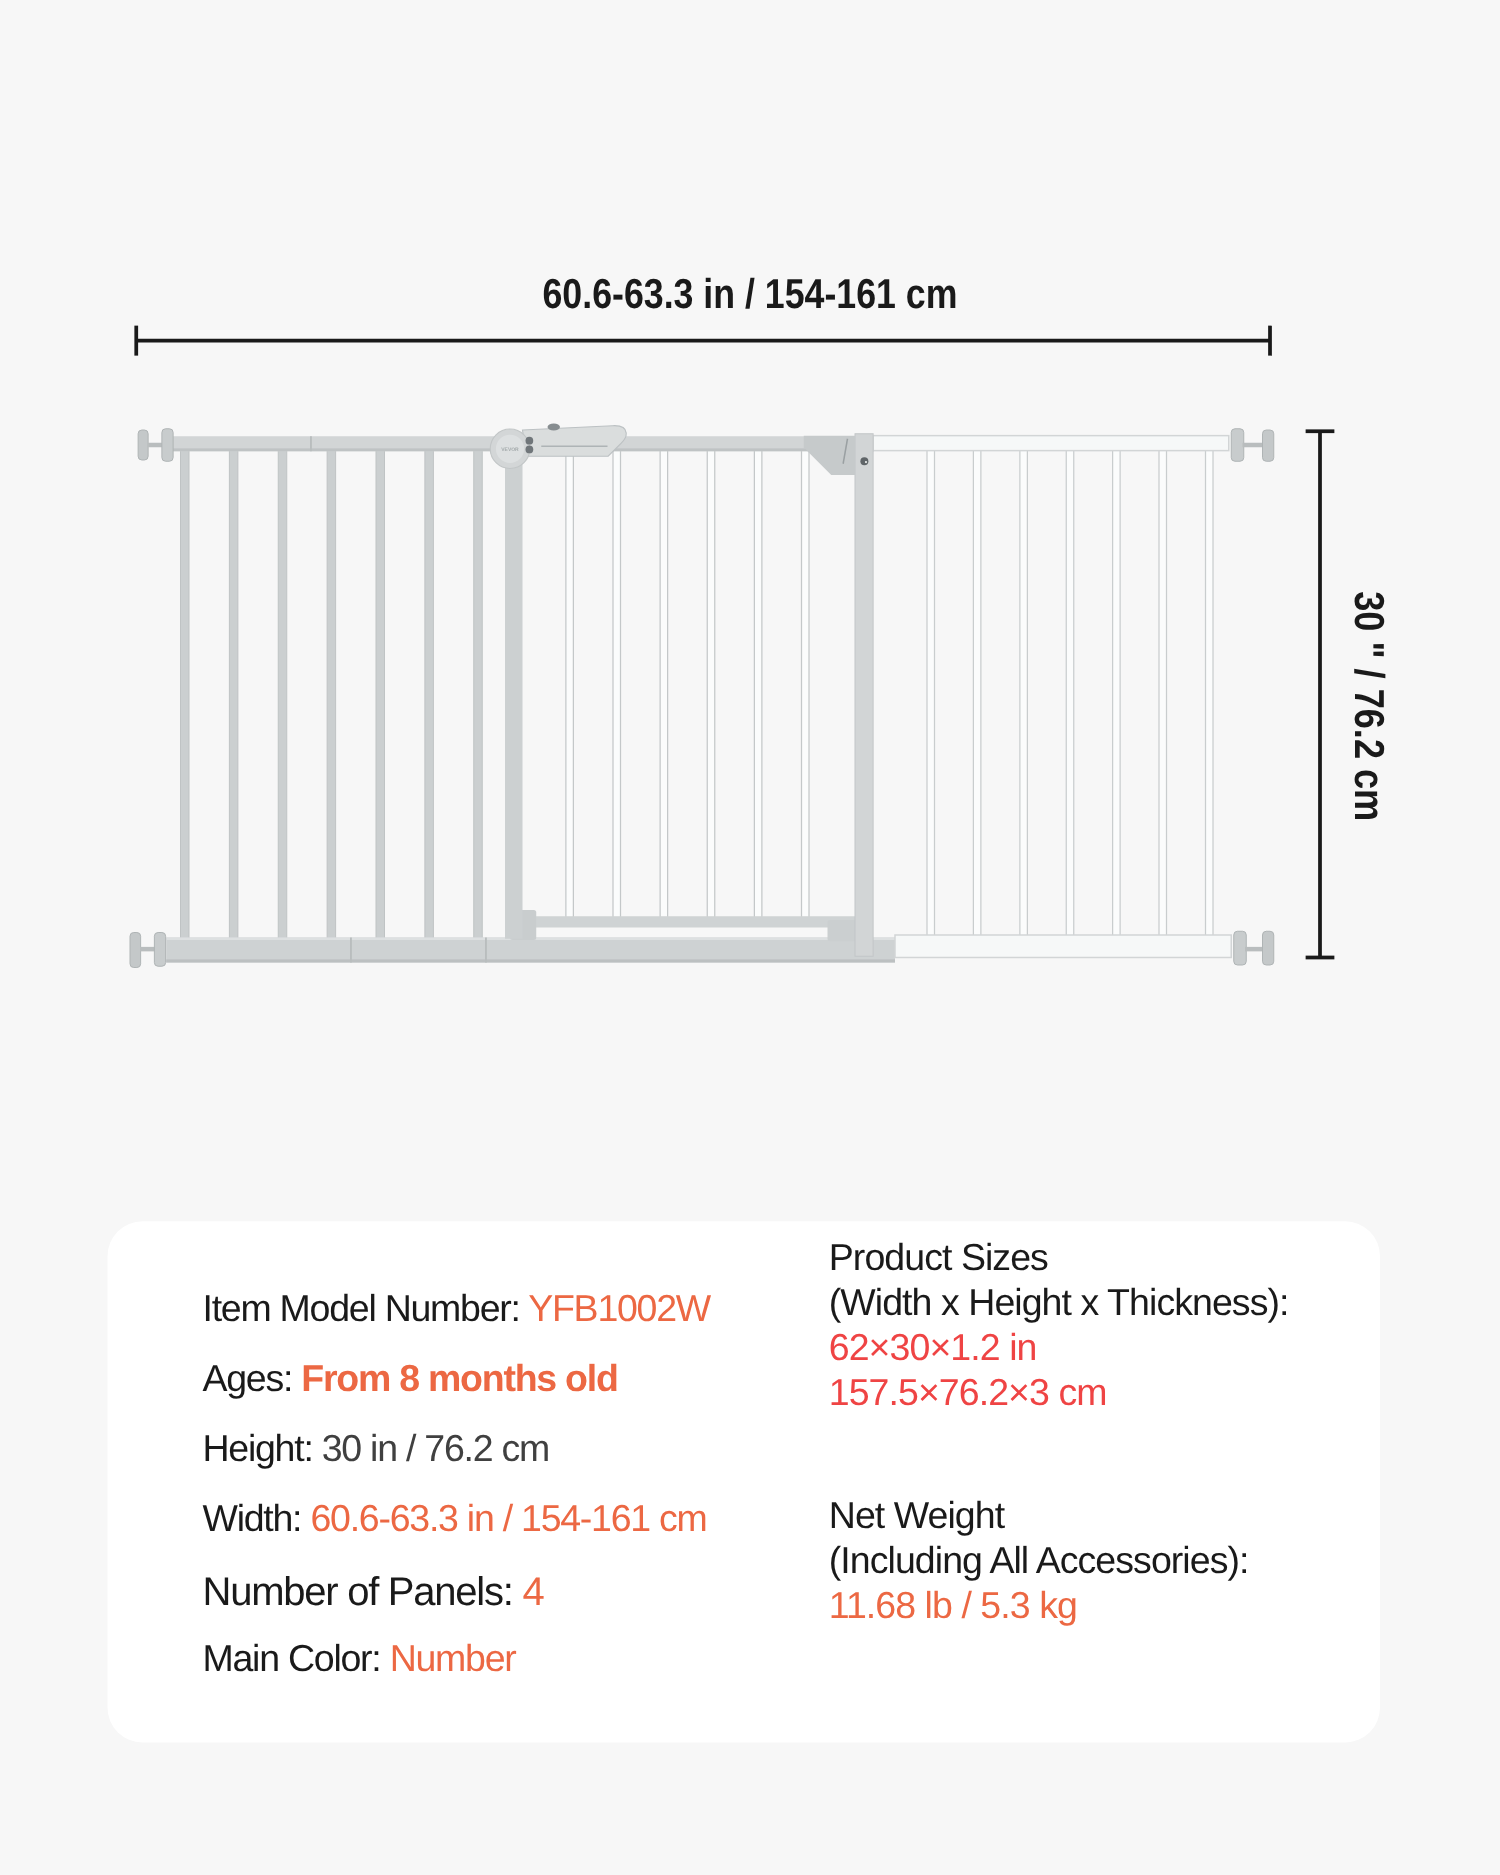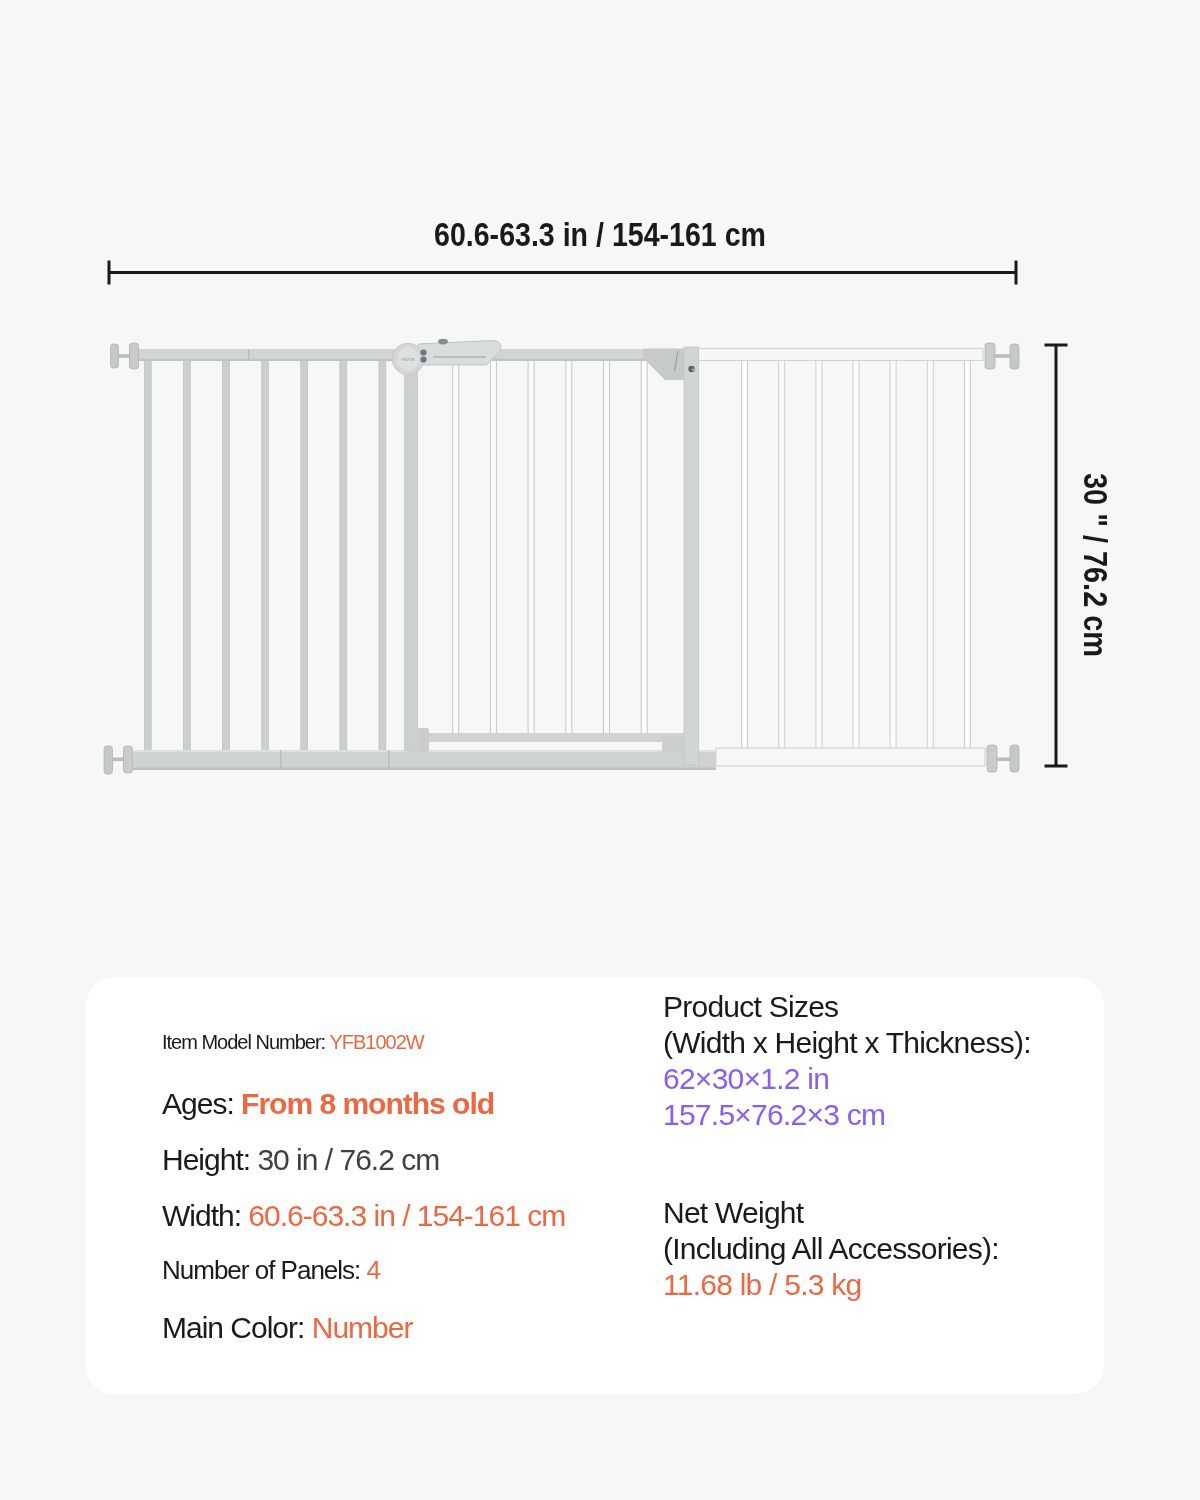--- a/index.html
+++ b/index.html
@@ -149,27 +149,27 @@
 
   <g>
     <rect x="987" y="745" width="10" height="27" rx="3" fill="#c8cccd" stroke="#afb4b5" stroke-width="0.8"></rect>
     <rect x="996" y="757.5" width="15" height="3.6" fill="#b9bdbe"></rect>
     <rect x="1010" y="745" width="9" height="27" rx="3" fill="#c4c8c9" stroke="#afb4b5" stroke-width="0.8"></rect>
   </g>
 </svg>
 
 <div class="abs" style="left:86px;top:977px;width:1018px;height:417px;background:#ffffff;border-radius:28px;"></div>
 
-<div class="abs" style="left:162px;top:1031px;font-size:20px;color:#1a1a1a;letter-spacing:-1px;white-space:nowrap;text-align:right;">Item Model Number: <span style="color:#ec6843;">YFB1002W</span></div>
+<div class="abs" style="left:162px;top:1031px;font-size:30px;color:#1a1a1a;letter-spacing:-1px;white-space:nowrap;text-align:right;">Item Model Number: <span style="color:#ec6843;">YFB1002W</span></div>
 
 <div class="abs" style="left:162px;top:1087px;font-size:30px;color:#1a1a1a;letter-spacing:-1px;white-space:nowrap;">Ages: <span style="color:#ec6843;font-weight:bold;">From 8 months old</span></div>
 
 <div class="abs" style="left:162px;top:1143px;font-size:30px;color:#1a1a1a;letter-spacing:-1px;white-space:nowrap;">Height: <span style="color:#404040;margin-top:20px;">30 in / 76.2 cm</span></div>
 
 <div class="abs" style="left:162px;top:1199px;font-size:30px;color:#1a1a1a;letter-spacing:-1px;white-space:nowrap;">Width: <span style="color:#ec6843;">60.6-63.3 in / 154-161 cm</span></div>
 
-<div class="abs" style="left:162px;top:1255px;font-size:26px;color:#1a1a1a;letter-spacing:-1px;white-space:nowrap;">Number of Panels: <span style="color:#ec6843;">4</span></div>
+<div class="abs" style="left:162px;top:1255px;font-size:32px;color:#1a1a1a;letter-spacing:-1px;white-space:nowrap;">Number of Panels: <span style="color:#ec6843;">4</span></div>
 
 <div class="abs" style="left:162px;top:1311px;font-size:30px;color:#1a1a1a;letter-spacing:-1px;white-space:nowrap;">Main Color: <span style="color:#ec6843;">Number</span></div>
 
-<div class="abs" style="left:663px;top:989px;font-size:30px;color:#1a1a1a;letter-spacing:-0.75px;line-height:36px;white-space:nowrap;">Product Sizes<br>(Width x Height x Thickness):<br><span style="color:#8b5cf6;">62×30×1.2 in<br>157.5×76.2×3 cm</span></div>
+<div class="abs" style="left:663px;top:989px;font-size:30px;color:#1a1a1a;letter-spacing:-0.75px;line-height:36px;white-space:nowrap;">Product Sizes<br>(Width x Height x Thickness):<br><span style="color:#ef4444;">62×30×1.2 in<br>157.5×76.2×3 cm</span></div>
 
 <div class="abs" style="left:663px;top:1195px;font-size:30px;color:#1a1a1a;letter-spacing:-0.75px;line-height:36px;white-space:nowrap;">Net Weight<br>(Including All Accessories):<br><span style="color:#ec6843;margin-top:48px;">11.68 lb / 5.3 kg</span></div>
 
 </body></html>

